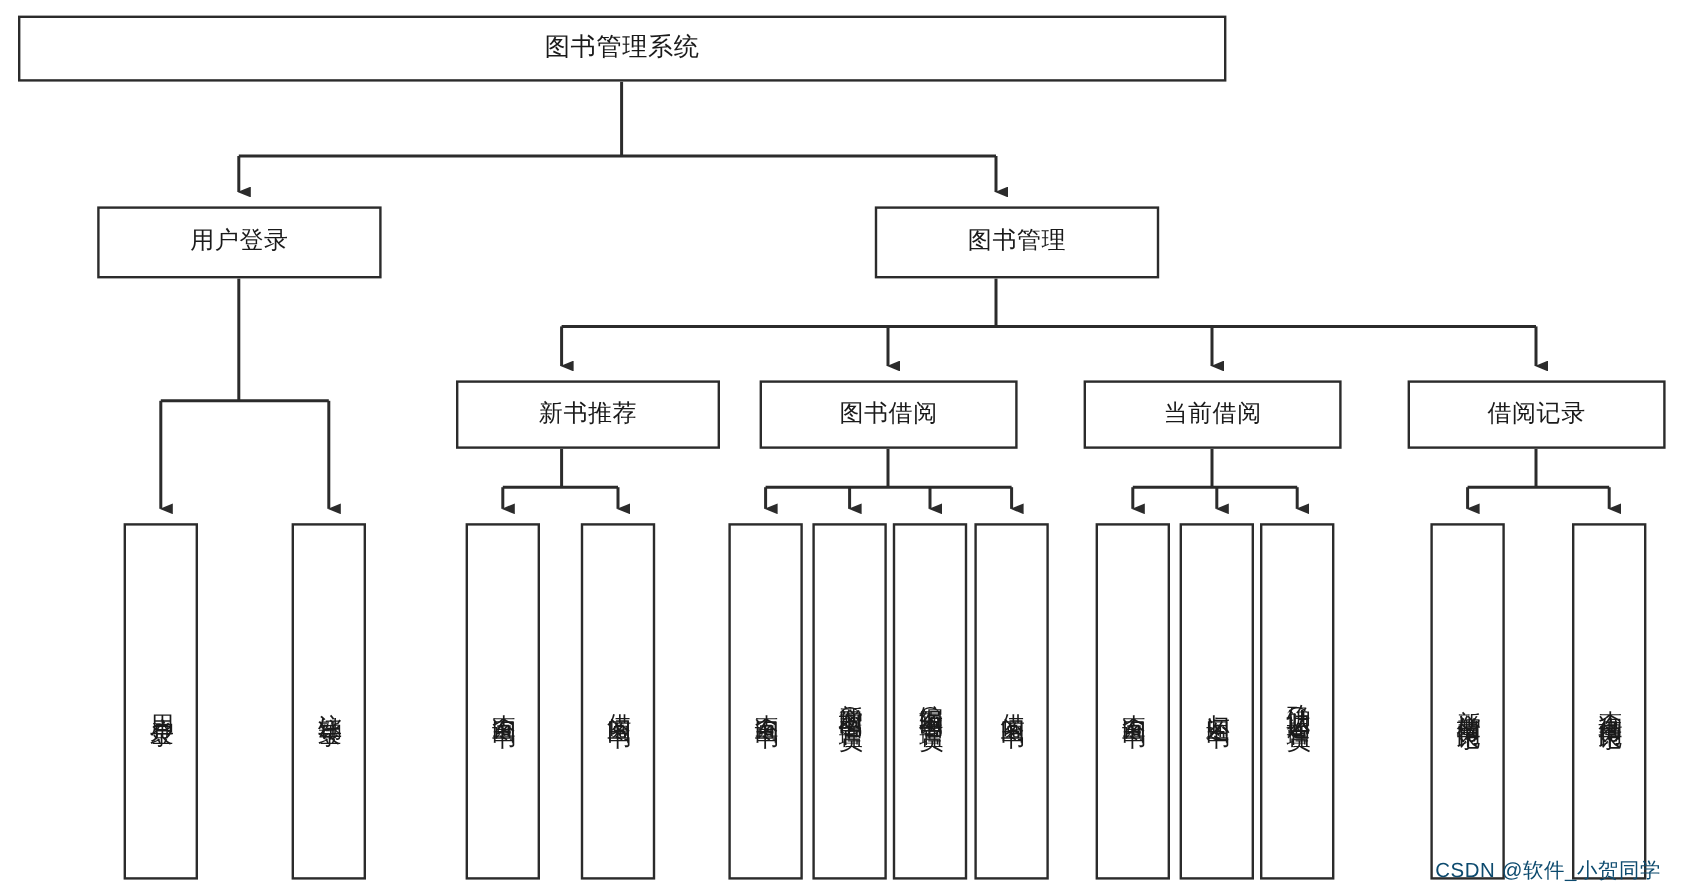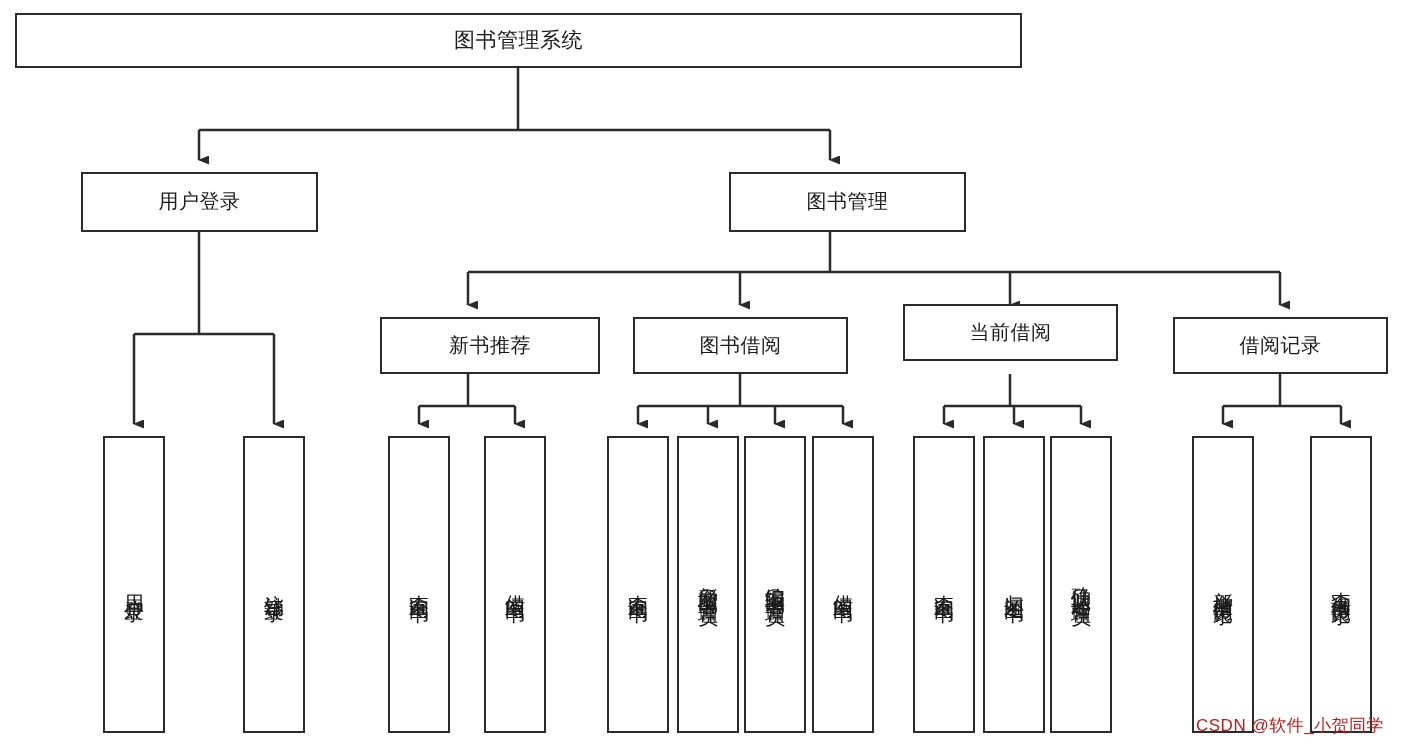--- a/index.html
+++ b/index.html
@@ -55,21 +55,21 @@
   }
   .node-leaf .label {
     writing-mode: vertical-rl;
     text-orientation: upright;
     letter-spacing: 3px;
     line-height: 1.05;
     white-space: nowrap;
   }
   .watermark {
     position: absolute;
-    color: #b91c1c;
+    color: #0c4a6e;
     font-size: 17px;
     white-space: nowrap;
     letter-spacing: 0.5px;
   }
 </style>
 </head>
 <body>
 
 <div id="diagram-canvas">
 
@@ -133,21 +133,21 @@
   <div class="node node-mid" style="left:710px; top:172px; width:237px; height:60px;margin-left:19px;">
     <span class="label">图书管理</span>
   </div>
 
   <div class="node node-group" style="left:380px; top:317px; width:220px; height:57px;">
     <span class="label">新书推荐</span>
   </div>
   <div class="node node-group" style="left:633px; top:317px; width:215px; height:57px;">
     <span class="label">图书借阅</span>
   </div>
-  <div class="node node-group" style="left:903px; top:304px; width:215px; height:57px;">
+  <div class="node node-group" style="left:903px; top:317px; width:215px; height:57px;">
     <span class="label">当前借阅</span>
   </div>
   <div class="node node-group" style="left:1173px; top:317px; width:215px; height:57px;">
     <span class="label">借阅记录</span>
   </div>
 
   <div class="node node-leaf" style="left:103px; top:436px; width:62px; height:297px;">
     <span class="label">用户登录</span>
   </div>
   <div class="node node-leaf" style="left:243px; top:436px; width:62px; height:297px;">

